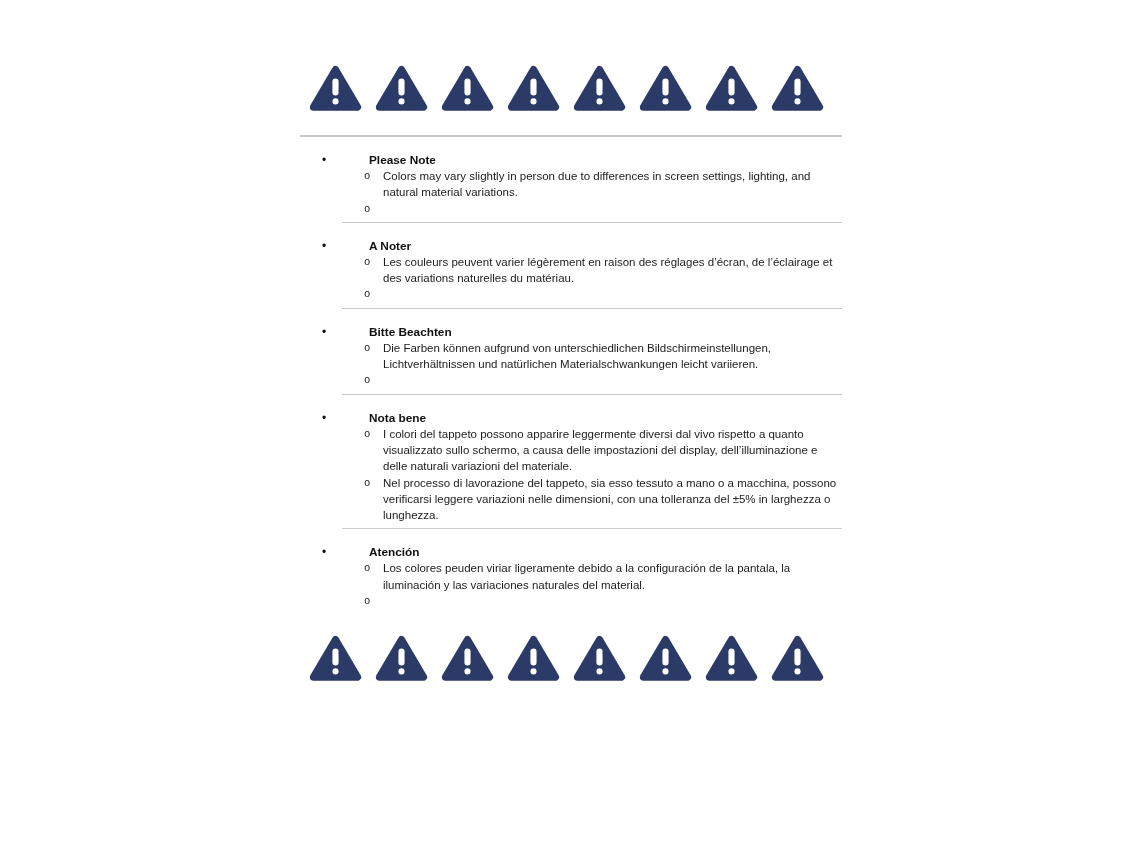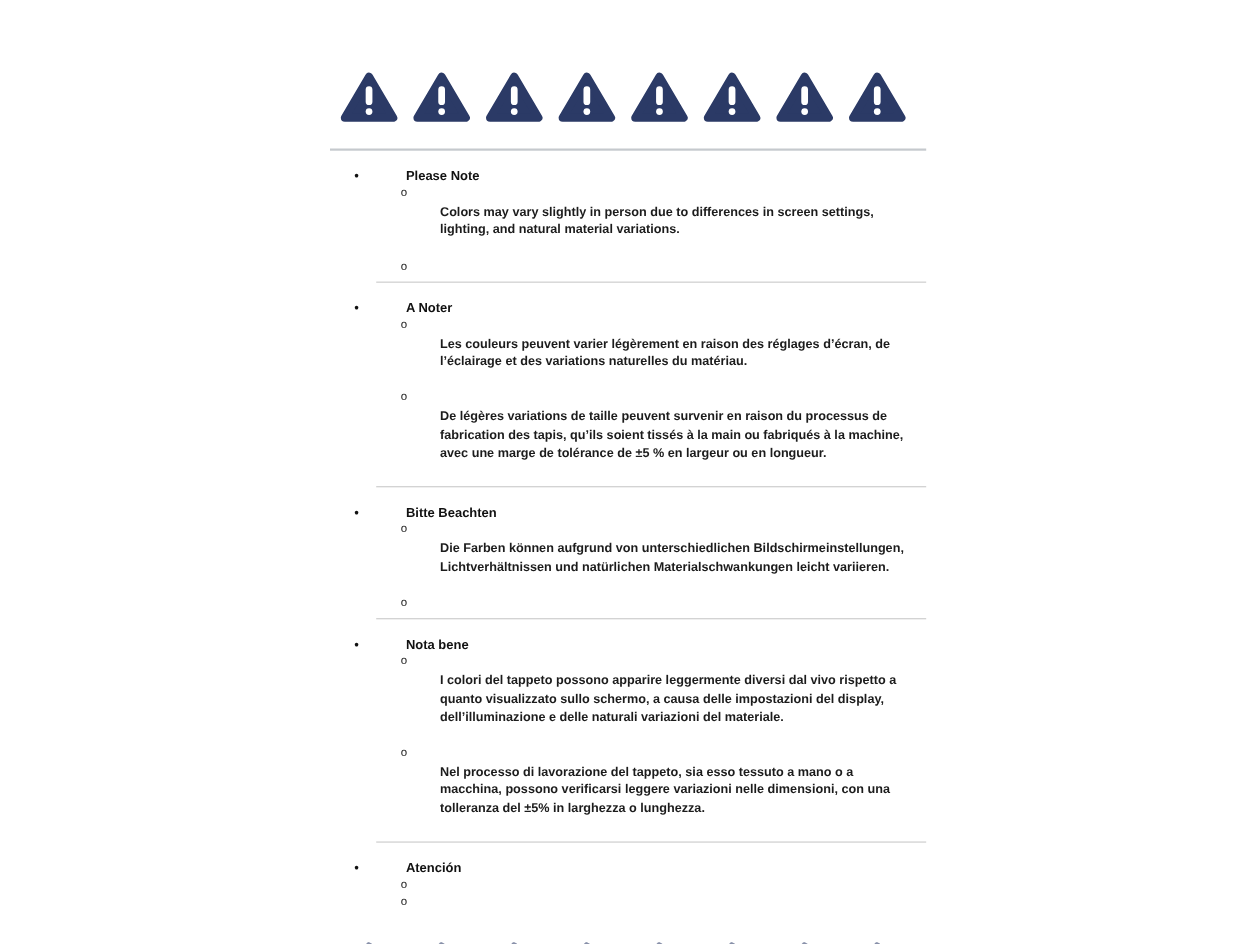--- a/index.html
+++ b/index.html
@@ -62,26 +62,25 @@
   }
   .bullet-l2 {
     width: 19px;
     flex: none;
     font-size: 10.5px;
     line-height: 16.3px;
     font-family: "Liberation Mono", monospace;
     color: #222222;
   }
   .item-text {
-    margin: 17px;
+    margin: 0;
     width: 460px;
     font-size: 11.5px;
     line-height: 16.3px;
     color: #1c1c1c;
-    font-weight: bold;
   }
   .bottom-row { margin-top: 18px; }
 </style>
 </head>
 <body>
 
 <div class="page">
   <div class="content">
 
     <div class="tri-row">
@@ -155,21 +154,20 @@
       <div class="heading-row">
         <span class="bullet-l1">•</span>
         <h3 class="section-heading">A Noter</h3>
       </div>
       <div class="item-row">
         <span class="bullet-l2">o</span>
         <p class="item-text">Les couleurs peuvent varier légèrement en raison des réglages d’écran, de l’éclairage et des variations naturelles du matériau.</p>
       </div>
       <div class="item-row">
         <span class="bullet-l2">o</span>
-        <p class="item-text">De légères variations de taille peuvent survenir en raison du processus de fabrication des tapis, qu’ils soient tissés à la main ou fabriqués à la machine, avec une marge de tolérance de ±5 % en largeur ou en longueur.</p>
       </div>
     </section>
     <hr class="section-divider">
 
     <section class="note-section">
       <div class="heading-row">
         <span class="bullet-l1">•</span>
         <h3 class="section-heading">Bitte Beachten</h3>
       </div>
       <div class="item-row">
@@ -198,20 +196,21 @@
     </section>
     <hr class="section-divider">
 
     <section class="note-section">
       <div class="heading-row">
         <span class="bullet-l1">•</span>
         <h3 class="section-heading">Atención</h3>
       </div>
       <div class="item-row">
         <span class="bullet-l2">o</span>
+        <p class="item-text">Los colores peuden viriar ligeramente debido a la configuración de la pantala, la iluminación y las variaciones naturales del material.</p>
       </div>
       <div class="item-row">
         <span class="bullet-l2">o</span>
       </div>
     </section>
 
     <div class="tri-row bottom-row">
   <svg class="tri" viewBox="0 0 64 58" aria-hidden="true">
     <path class="tri-body" d="M32 7 L58.5 52 L5.5 52 Z" stroke-width="9" stroke-linejoin="round"></path>
     <rect x="28.3" y="17.5" width="7.4" height="20.5" rx="3.7" fill="#ffffff"></rect>

